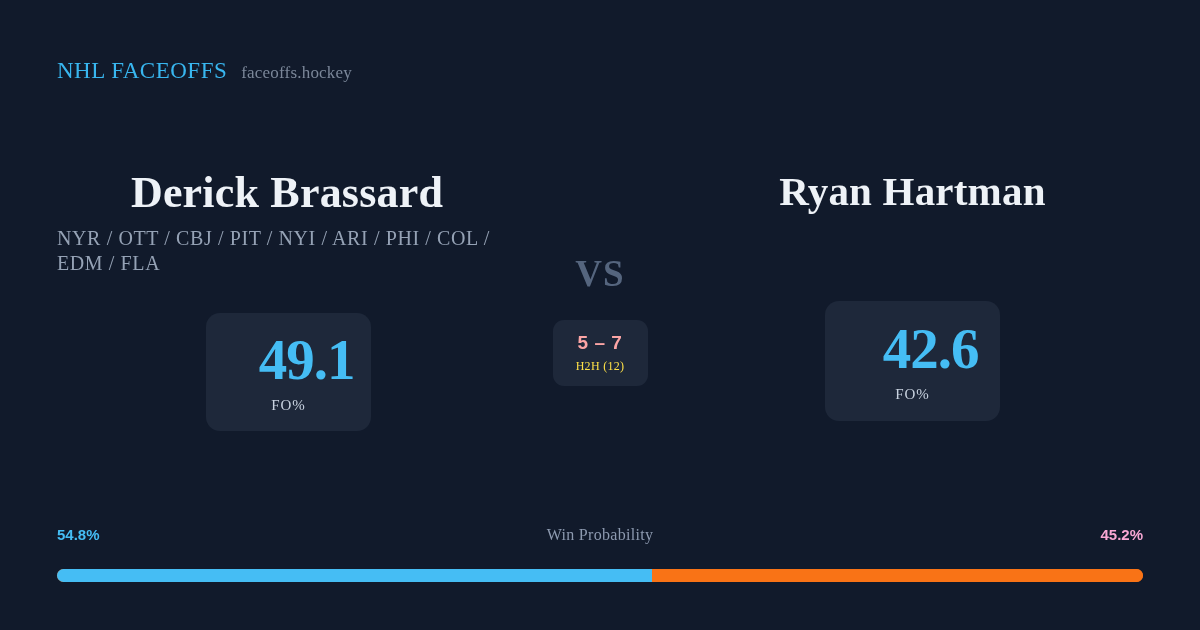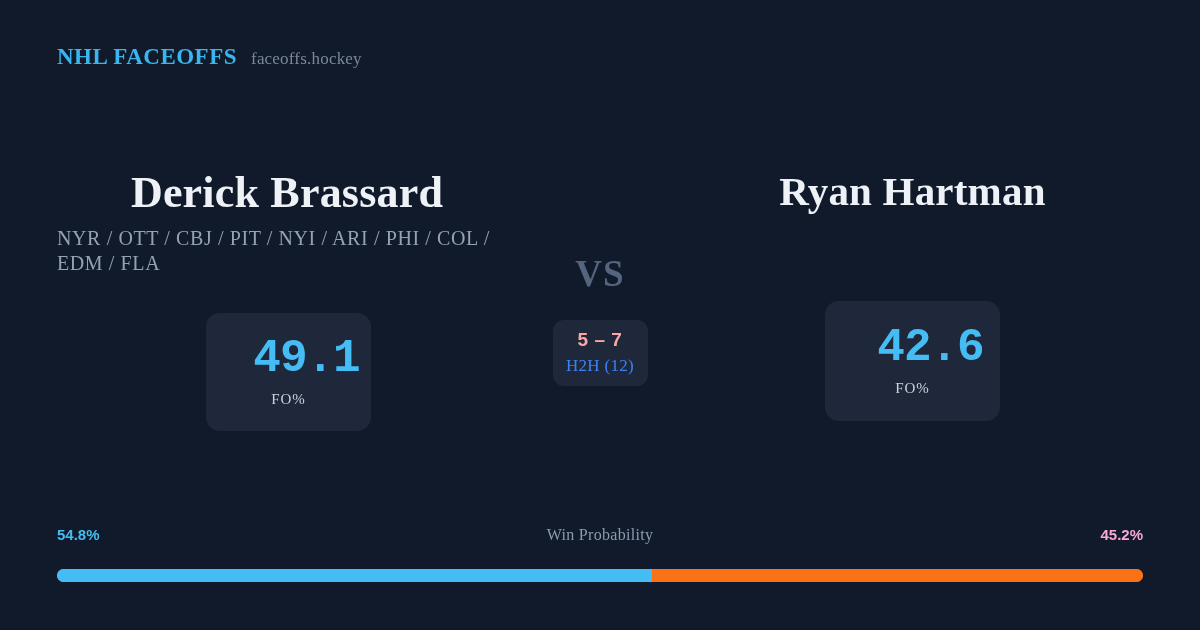--- a/index.html
+++ b/index.html
@@ -28,23 +28,24 @@
     left: 57px;
     top: 44px;
     display: flex;
     align-items: baseline;
     gap: 14px;
     white-space: nowrap;
   }
   .brand {
     font-family: "Liberation Serif", serif;
     font-size: 23px;
-    font-weight: bold;
+    font-weight: normal;
     letter-spacing: 0.5px;
     color: #38b6ef;
+    margin-top: 14px;
   }
   .brand-site {
     font-family: "Liberation Serif", serif;
     font-size: 17px;
     color: #7b8799;
     letter-spacing: 0.2px;
   }
 
   
   .matchup {
@@ -100,23 +101,23 @@
     width: 165px;
     height: 118px;
   }
   .stat-card-right {
     left: 115px;
     top: 131px;
     width: 175px;
     height: 120px;
   }
   .stat-value {
-    font-family: Liberation Mono, monospace;
-    font-weight: bold;
-    font-size: 46px;
+    font-family: Liberation Serif, serif;
+    font-weight: bold;
+    font-size: 57px;
     line-height: 1;
     color: #45bdf4;
     letter-spacing: -1px;
     margin-left: 36px;
   }
   .stat-label {
     font-family: "Liberation Serif", serif;
     font-size: 15px;
     color: #c9d3e0;
     letter-spacing: 1px;
@@ -154,22 +155,22 @@
   .h2h-record {
     font-family: "Liberation Sans", sans-serif;
     font-weight: bold;
     font-size: 19px;
     color: #fca5a5;
     line-height: 1;
     letter-spacing: 0.5px;
   }
   .h2h-label {
     font-family: "Liberation Serif", serif;
-    font-size: 17px;
-    color: #3b82f6;
+    font-size: 12px;
+    color: #fde047;
     margin-top: 7px;
     letter-spacing: 0.3px;
   }
 
   
   .winprob {
     position: absolute;
     left: 57px;
     right: 57px;
     bottom: 48px;

